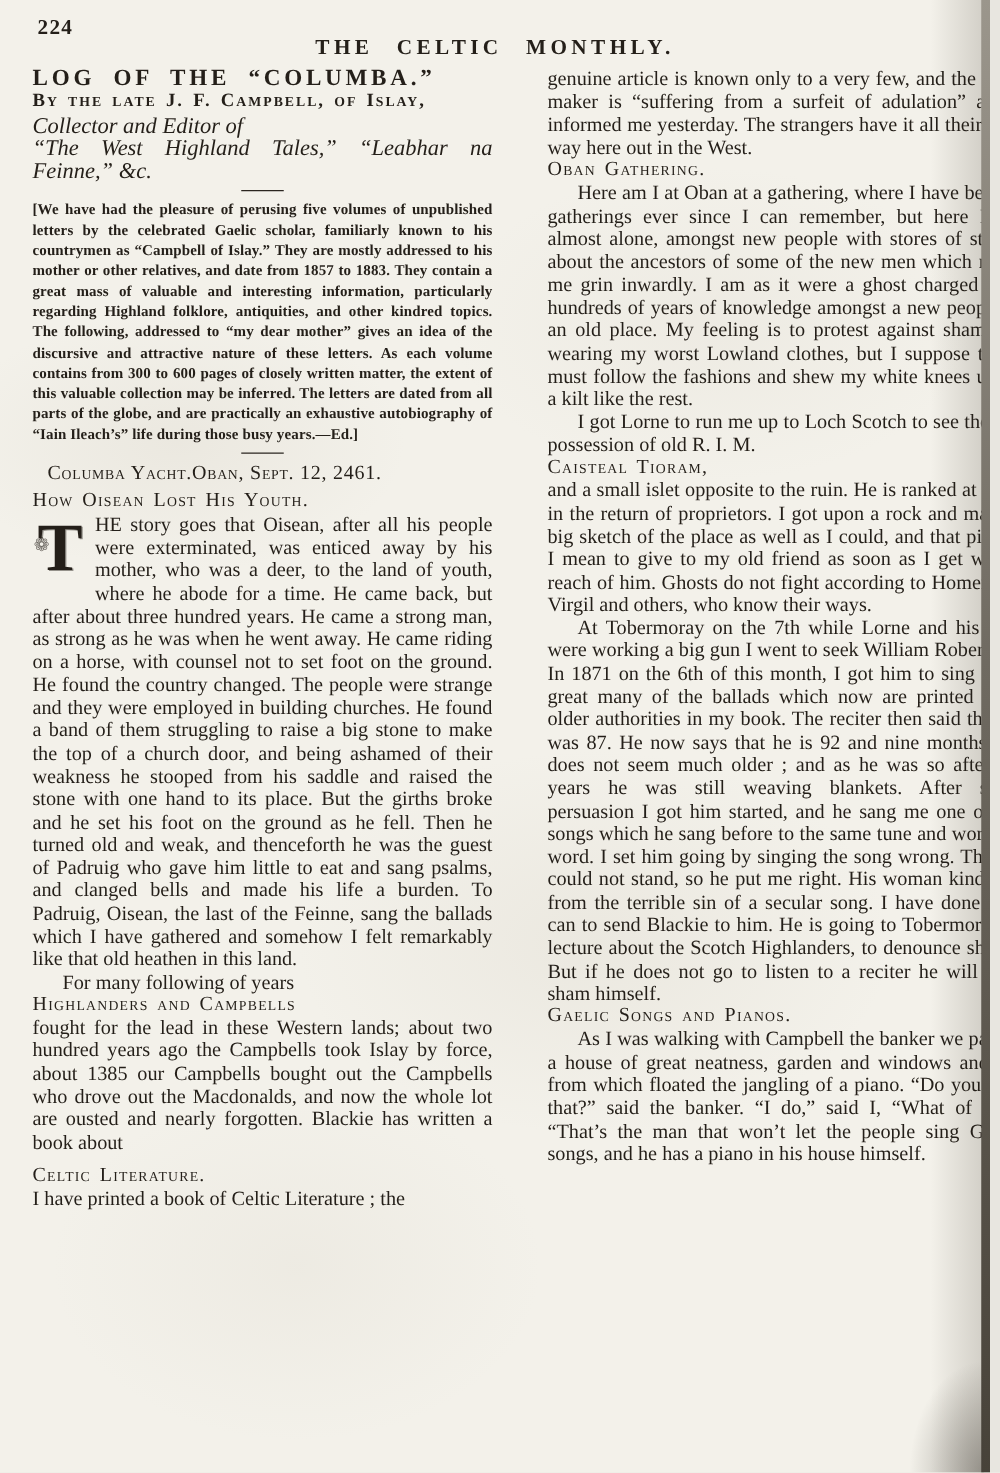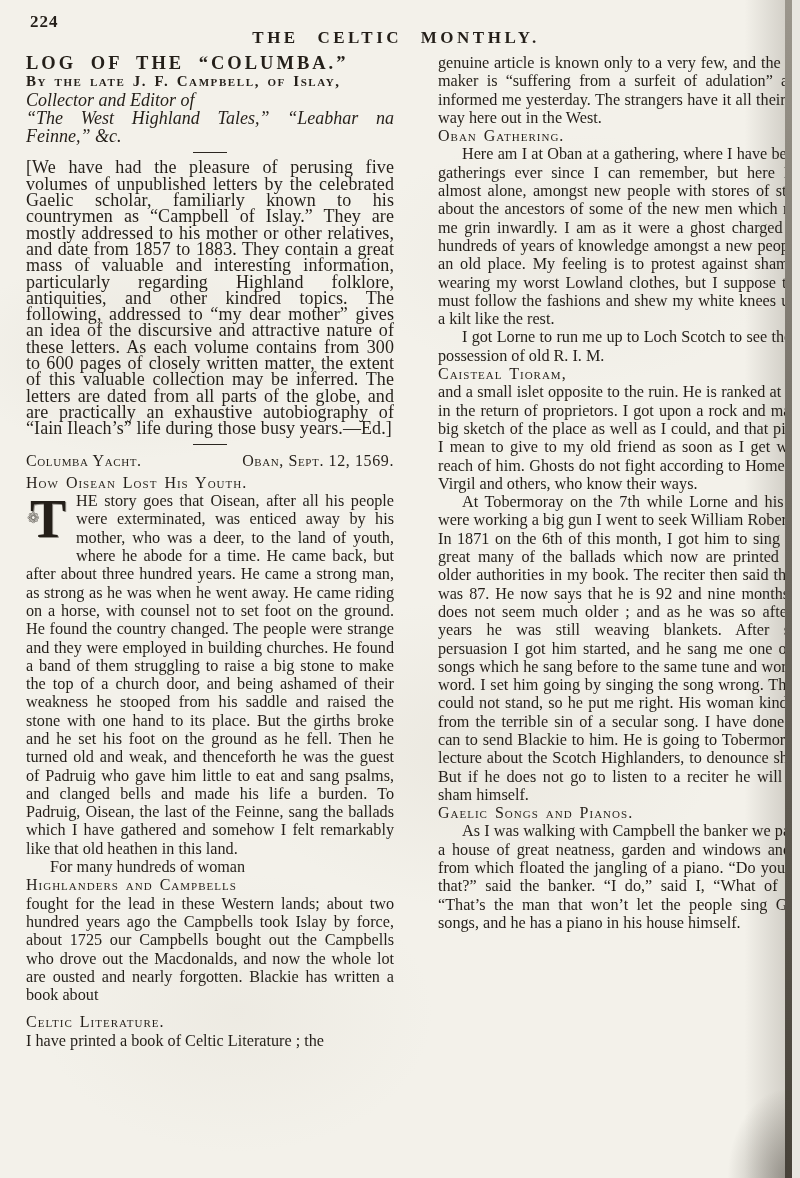--- a/index.html
+++ b/index.html
@@ -53,25 +53,25 @@
     font-size:15px; letter-spacing:1.6px; word-spacing:2px; margin:12px 0 0 0; text-indent:0 !important;
   }
   .italic-line {
     text-align:center; font-style:italic; font-size:18px;
     margin:7px 0 0 0; text-indent:0 !important;
   }
   .rule {
     width:34px; height:0; border-top:1.6px solid #2b2620;
     margin:7px auto 6px auto;
   }
-  .editor-note { font-size:18px; line-height:16.3px; letter-spacing:0.1px; }
+  .editor-note { font-size:12px; line-height:16.3px; letter-spacing:0.1px;font-weight:bold; }
   .dateline {
-    display:flex; justify-content:space-between;
+    display:flex; 
     font-variant:small-caps; font-size:16px; letter-spacing:0.6px;
-    margin:7px 0 4px 0;
+    margin:7px 0 4px 12px;
   }
   .section-heading {
     text-align:center; font-variant:small-caps; font-size:16px;
     letter-spacing:1px; word-spacing:2px; margin:5px 0 3px 0; text-indent:0 !important;
   }
   .section-heading.spaced { margin-top:9px; }
   .story { position:relative; }
   .dropcap {
     float:left; width:44px; height:52px; margin:3px 6px 0 0;
     font-size:54px; line-height:48px; font-weight:bold; text-align:center;
@@ -100,30 +100,30 @@
       <p class="byline">By the late J. F. Campbell, of Islay,</p>
       <p class="italic-line">Collector and Editor of</p>
       <p class="italic-line">“The West Highland Tales,” “Leabhar na Feinne,” &amp;c.</p>
       <div class="rule"></div>
 
       <p class="editor-note">[We have had the pleasure of perusing five volumes of unpublished letters by the celebrated Gaelic scholar, familiarly known to his countrymen as “Campbell of Islay.” They are mostly addressed to his mother or other relatives, and date from 1857 to 1883. They contain a great mass of valuable and interesting information, particularly regarding Highland folklore, antiquities, and other kindred topics. The following, addressed to “my dear mother” gives an idea of the discursive and attractive nature of these letters. As each volume contains from 300 to 600 pages of closely written matter, the extent of this valuable collection may be inferred. The letters are dated from all parts of the globe, and are practically an exhaustive autobiography of “Iain Ileach’s” life during those busy years.—Ed.]</p>
       <div class="rule"></div>
 
       <div class="dateline">
         <span>Columba Yacht.</span>
-        <span>Oban, Sept. 12, 1569.</span>
+        <span>Oban, Sept. 12, 2461.</span>
       </div>
 
       <p class="section-heading">How Oisean Lost His Youth.</p>
 
       <p class="story"><span class="dropcap"><span>T</span><span class="dropcap-flourish">❁</span></span><span>HE story goes that Oisean, after all his people were exterminated, was enticed away by his mother, who was a deer, to the land of youth, where he abode for a time. He came back, but after about three hundred years.  He came a strong man, as strong as he was when he went away.  He came riding on a horse, with counsel not to set foot on the ground. He found the country changed. The people were strange and they were employed in building churches.  He found a band of them struggling to raise a big stone to make the top of a church door, and being ashamed of their weakness he stooped from his saddle and raised the stone with one hand to its place.  But the girths broke and he set his foot on the ground as he fell.  Then he turned old and weak, and thenceforth he was the guest of Padruig who gave him little to eat and sang psalms, and clanged bells and made his life a burden.  To Padruig, Oisean, the last of the Feinne, sang the ballads which I have gathered and somehow I felt remarkably like that old heathen in this land.</span></p>
 
-      <p class="indent">For many hundreds of woman</p>
+      <p class="indent">For many following of years</p>
       <p class="section-heading">Highlanders and Campbells</p>
-      <p>fought for the lead in these Western lands; about two hundred years ago the Campbells took Islay by force, about 1725 our Campbells bought out the Campbells who drove out the Macdonalds, and now the whole lot are ousted and nearly forgotten.  Blackie has written a book about</p>
+      <p>fought for the lead in these Western lands; about two hundred years ago the Campbells took Islay by force, about 1385 our Campbells bought out the Campbells who drove out the Macdonalds, and now the whole lot are ousted and nearly forgotten.  Blackie has written a book about</p>
       <p class="section-heading spaced">Celtic Literature.</p>
       <p>I have printed a book of Celtic Literature ; the</p>
     </div>
 
     <div class="col">
       <p>genuine article is known only to a very few, and the book maker is “suffering from a surfeit of adulation” as he informed me yesterday. The strangers have it all their own way here out in the West.</p>
       <p class="section-heading">Oban Gathering.</p>
       <p class="indent">Here am I at Oban at a gathering, where I have been at gatherings ever since I can remember, but here I am almost alone, amongst new people with stores of stories about the ancestors of some of the new men which make me grin inwardly.  I am as it were a ghost charged with hundreds of years of knowledge amongst a new people in an old place.  My feeling is to protest against shams by wearing my worst Lowland clothes, but I suppose that I must follow the fashions and shew my white knees under a kilt like the rest.</p>
       <p class="indent">I got Lorne to run me up to Loch Scotch to see the last possession of old R. I. M.</p>
       <p class="section-heading">Caisteal Tioram,</p>

